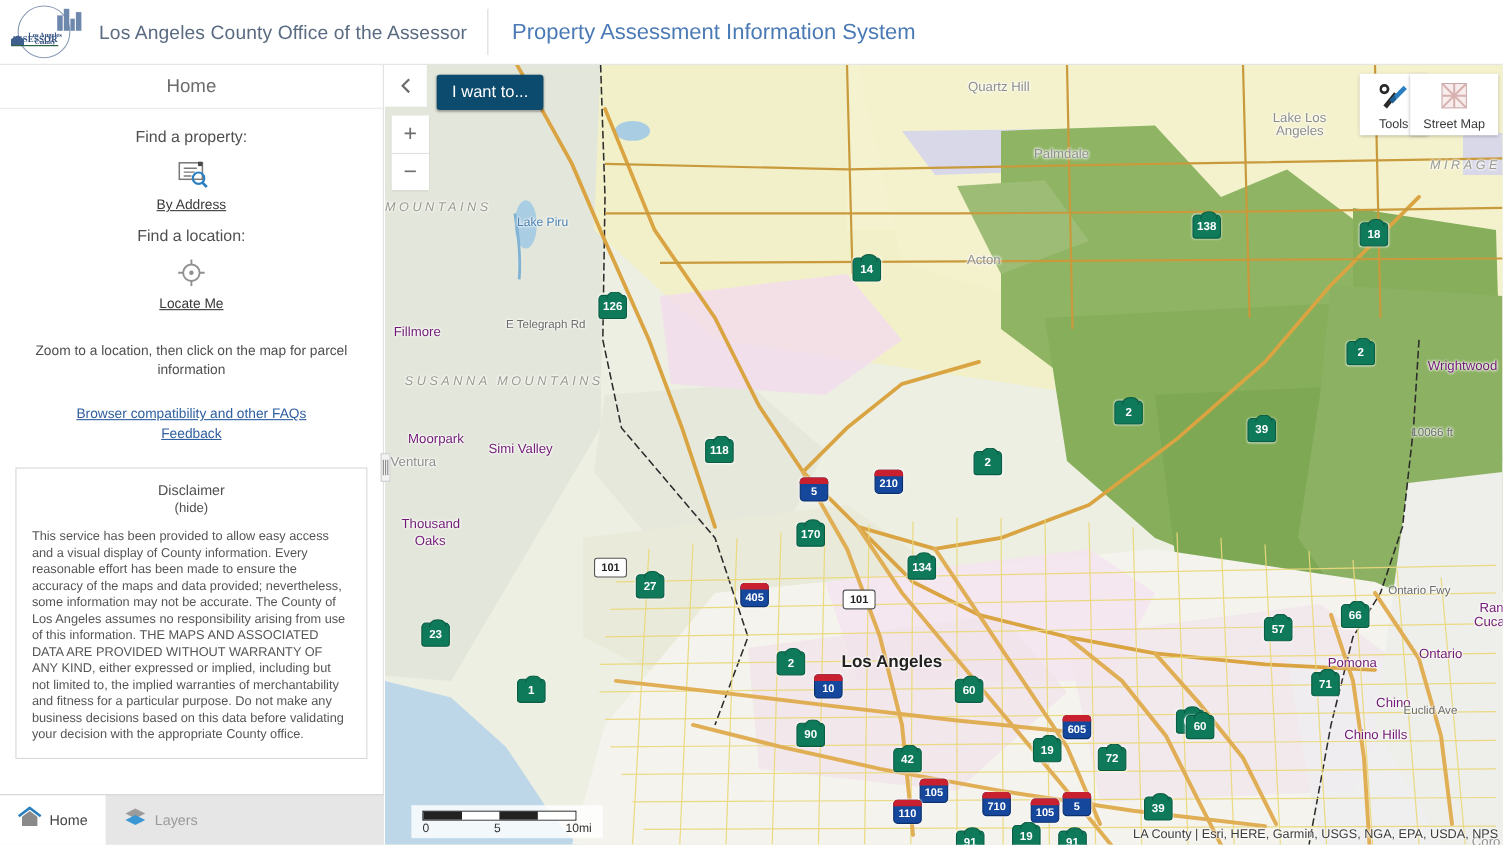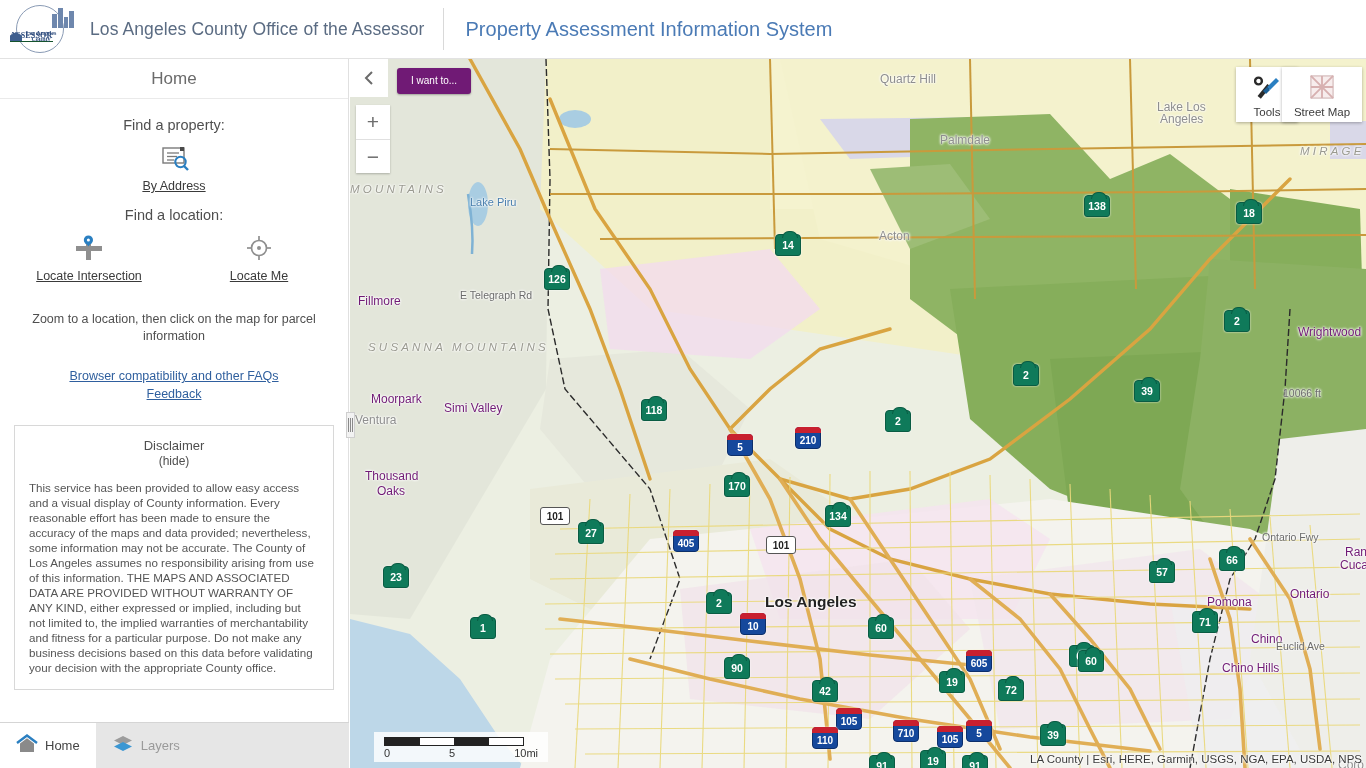--- a/index.html
+++ b/index.html
@@ -148,21 +148,21 @@
     width: 34px; background: #fff; box-shadow: 0 1px 2px rgba(0,0,0,.25);
   }
   .zbtn {
     height: 34px; display: flex; align-items: center; justify-content: center;
     font-size: 21px; color: #6e6e6e; cursor: pointer;
   }
   #zoom-box .zbtn + .zbtn { border-top: 1px solid #e0e0e0; }
 
   #iwantto {
     position: absolute; top: 68px; left: 397px; z-index: 40;
-    background: #701a75; color: #fff; font-size: 10px;
+    background: #0c4a6e; color: #fff; font-size: 15px;
     padding: 7px 14px 8px; border-radius: 3px; cursor: pointer;
     box-shadow: 0 1px 2px rgba(0,0,0,.3);
   }
 
   .corner-btn {
     position: absolute; top: 8px; z-index: 40;
     width: 58px; background: #fff; box-shadow: 0 1px 3px rgba(0,0,0,.3);
     padding: 8px 2px 4px; text-align: center; cursor: pointer;
   }
   #tools-btn { right: 68px; width: 62px; }
@@ -285,32 +285,20 @@
             <circle cx="23.5" cy="19" r="5.2" fill="none" stroke="#2a7fc1" stroke-width="2"></circle>
             <line x1="27" y1="23" x2="31" y2="27" stroke="#2a7fc1" stroke-width="2.4"></line>
           </svg>
         </div>
         <div class="icon-label">By Address</div>
       </div>
     </div>
 
     <div class="section-title">Find a location:</div>
     <div class="icon-row">
-      <div class="icon-item">
-        <div class="icon-glyph">
-          <svg width="34" height="30" viewBox="0 0 34 30">
-            <rect x="4" y="13" width="26" height="5" fill="#8f8f8f"></rect>
-            <rect x="14" y="4" width="5" height="23" fill="#8f8f8f"></rect>
-            <path d="M21 4 a4.6 4.6 0 1 1 -9.2 0 a4.6 4.6 0 0 1 9.2 0 Z" fill="#2a7fc1" transform="translate(0,3)"></path>
-            <path d="M16.4 13.5 L12.6 8 h7.6 Z" fill="#2a7fc1"></path>
-            <circle cx="16.4" cy="7" r="1.5" fill="#fff"></circle>
-          </svg>
-        </div>
-        <div class="icon-label">Locate Intersection</div>
-      </div>
       <div class="icon-item">
         <div class="icon-glyph">
           <svg width="34" height="30" viewBox="0 0 34 30">
             <circle cx="17" cy="15" r="7.5" fill="none" stroke="#8f8f8f" stroke-width="1.7"></circle>
             <circle cx="17" cy="15" r="2" fill="#8f8f8f"></circle>
             <line x1="17" y1="3" x2="17" y2="8" stroke="#8f8f8f" stroke-width="1.7"></line>
             <line x1="17" y1="22" x2="17" y2="27" stroke="#8f8f8f" stroke-width="1.7"></line>
             <line x1="5" y1="15" x2="10" y2="15" stroke="#8f8f8f" stroke-width="1.7"></line>
             <line x1="24" y1="15" x2="29" y2="15" stroke="#8f8f8f" stroke-width="1.7"></line>
           </svg>

